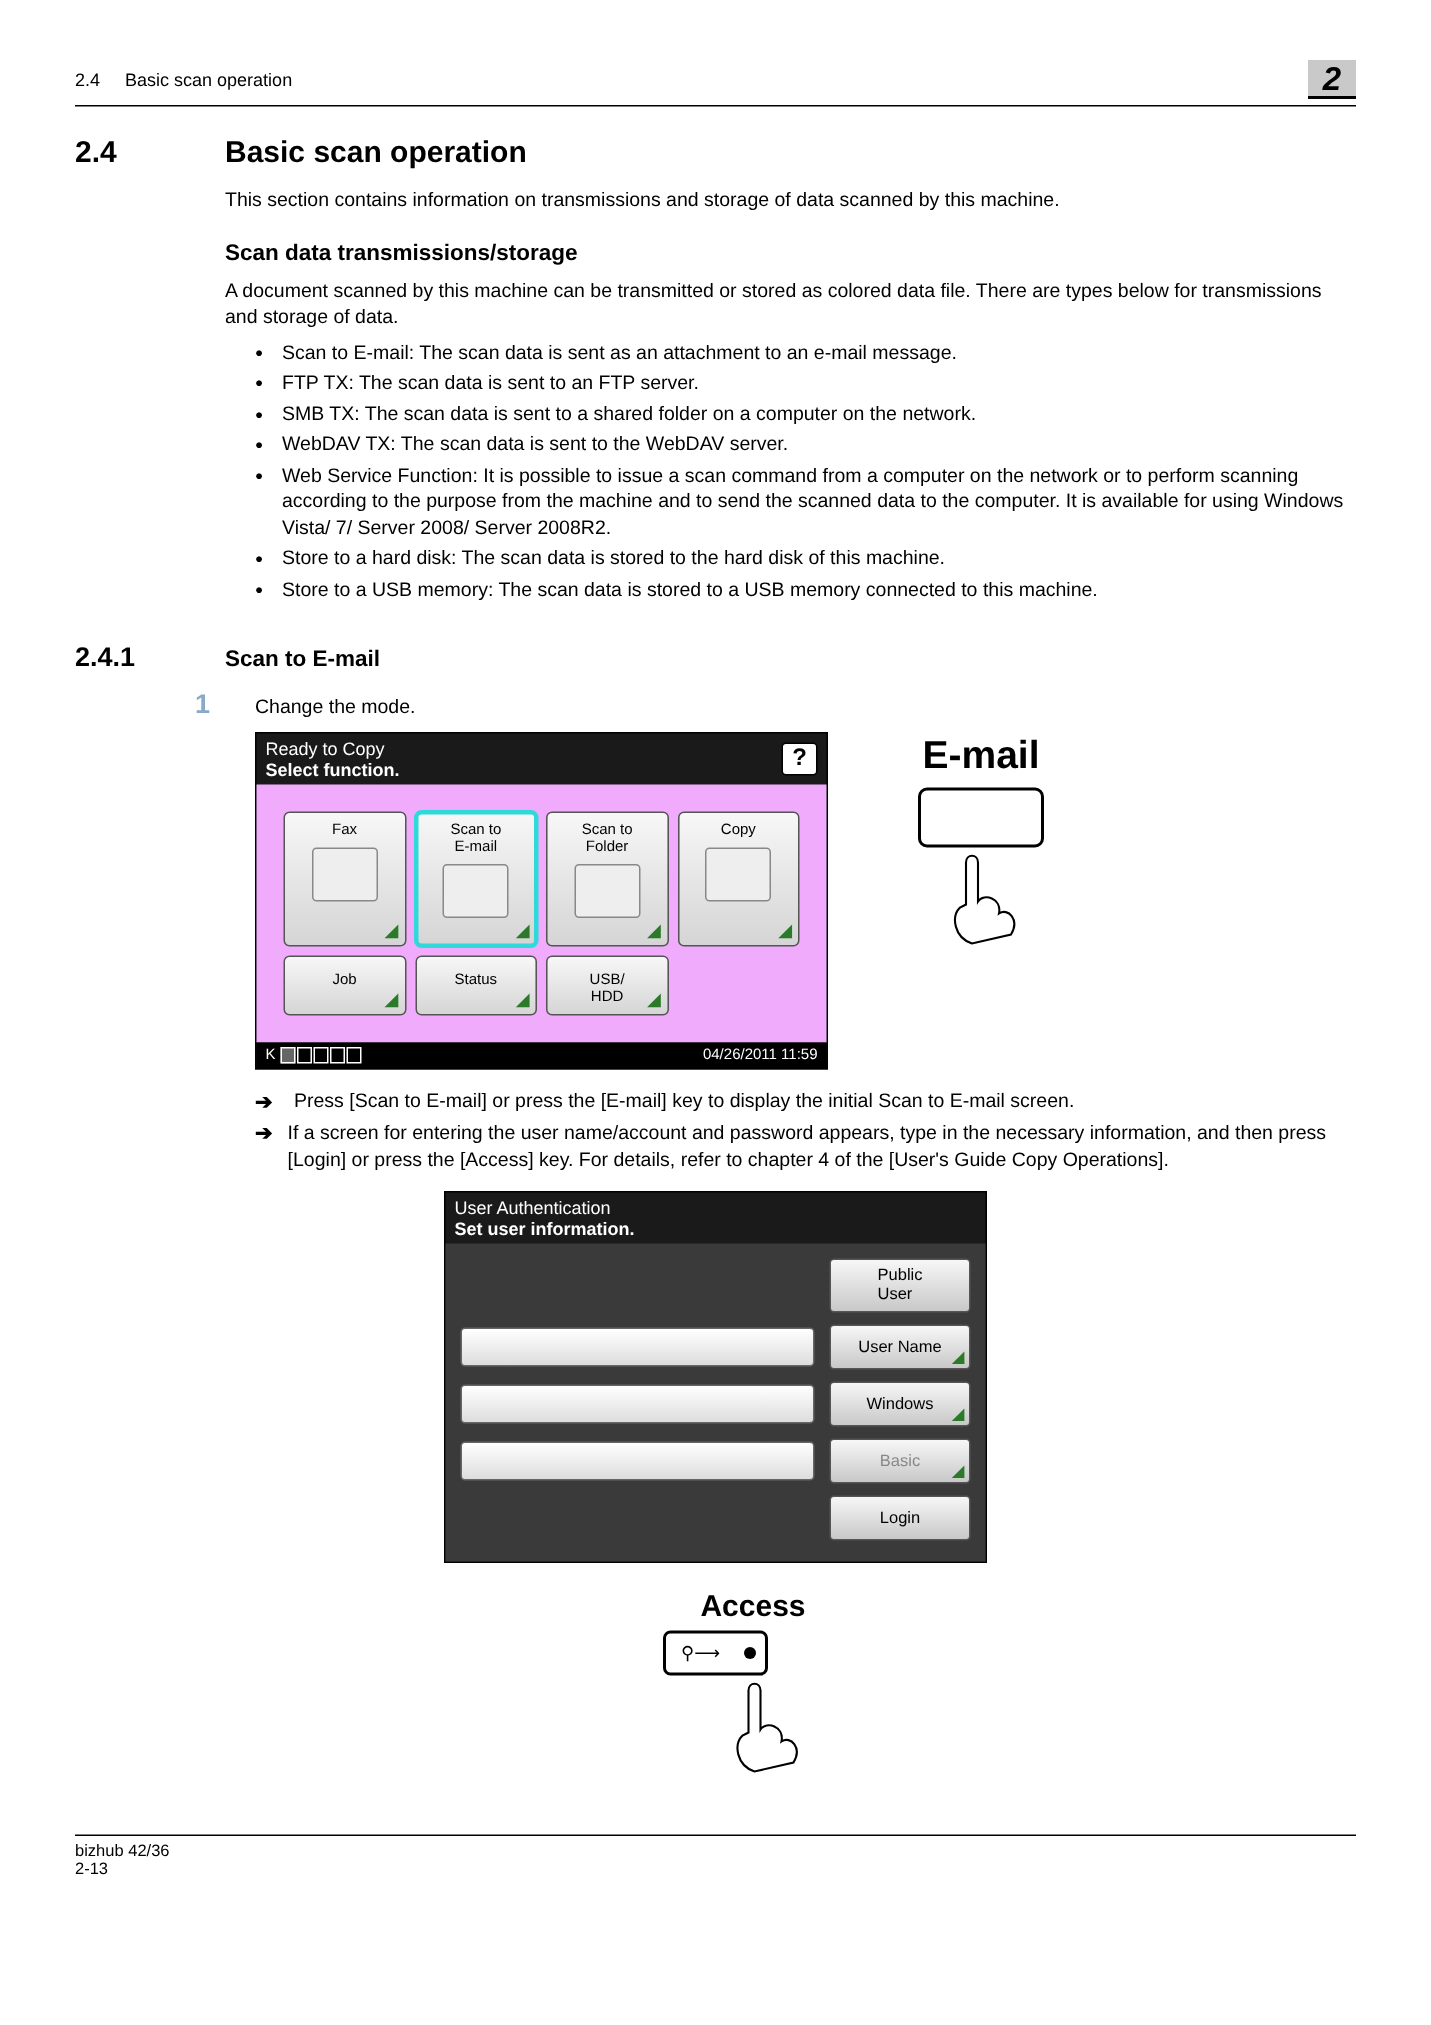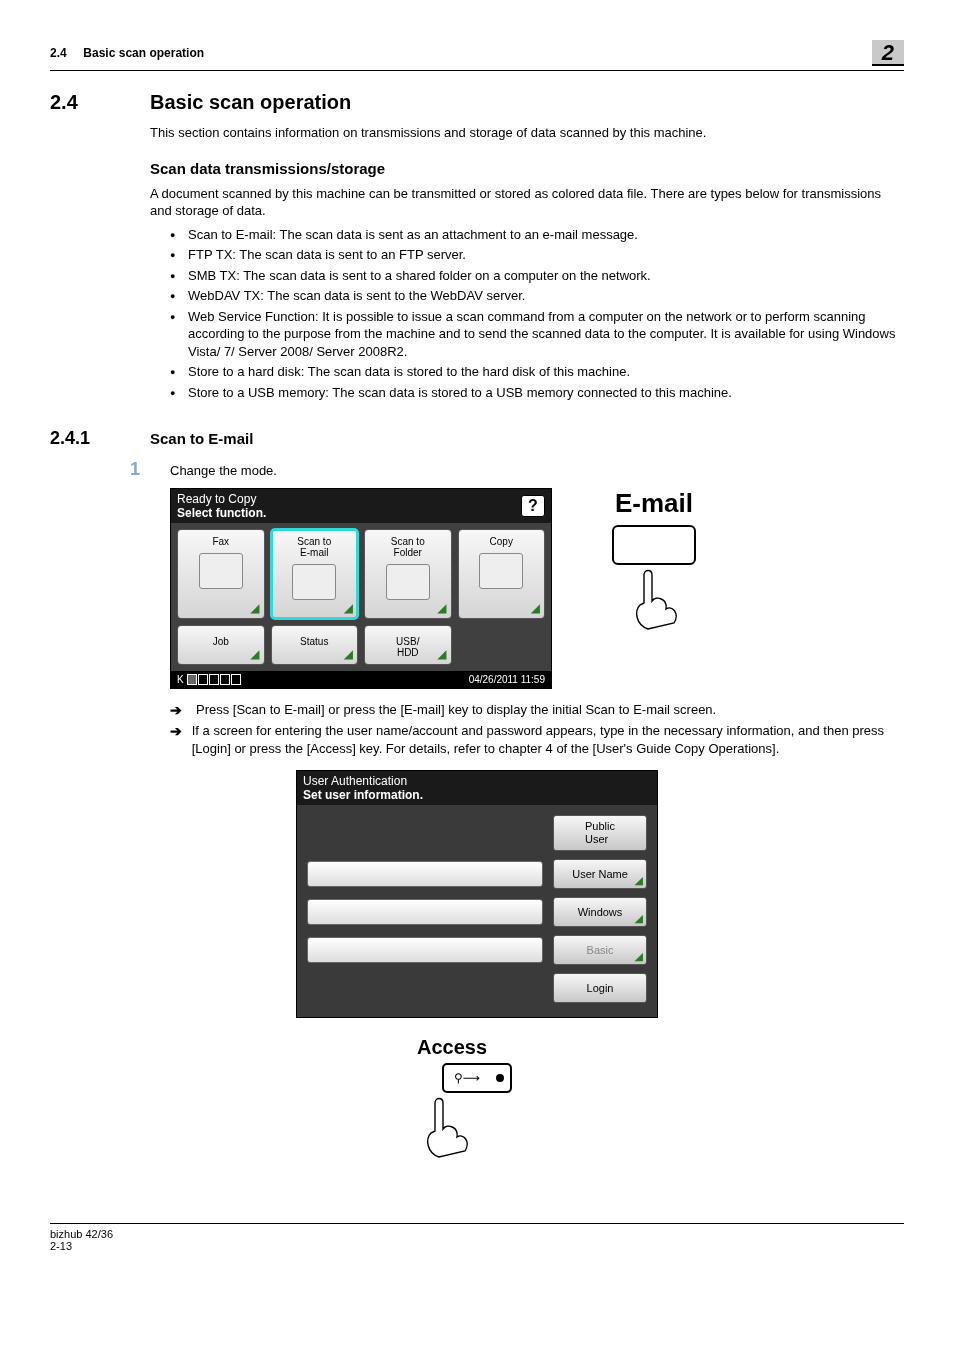--- a/index.html
+++ b/index.html
@@ -19,21 +19,21 @@
   .runhead {
     display: flex;
     justify-content: space-between;
     align-items: center;
     border-bottom: 1px solid #000;
     padding-bottom: 4px;
     margin-bottom: 20px;
   }
   .runhead-left {
     font-size: 12px;
-    font-weight: bold;
+    font-weight: normal;
   }
   .runhead-num-box {
     background: #c9c9c9;
     padding: 2px 10px 0 10px;
     font-size: 22px;
     font-weight: bold;
     font-style: italic;
     color: #000;
     line-height: 1;
     border-bottom: 2px solid #000;
@@ -136,22 +136,22 @@
   }
   .screen1 .titlebar .help {
     background:#fff;color:#000;border:1px solid #000;font-weight:bold;
     width:22px;height:20px;text-align:center;border-radius:3px;
     display:flex;align-items:center;justify-content:center;font-size:16px;
   }
   .screen1 .grid {
     display: grid;
     grid-template-columns: repeat(4, 1fr);
     gap: 6px;
-    padding: 6px;
-    background: #404040;
+    padding: 18px;
+    background: #f0abfc;
   }
   .tile {
     background: linear-gradient(#f7f7f7,#d5d5d5);
     border: 1px solid #555;
     border-radius: 4px;
     height: 90px;
     text-align: center;
     font-size: 10px;
     position: relative;
     padding-top: 6px;
@@ -223,21 +223,21 @@
     flex:1;height:24px;background:linear-gradient(#fff,#ddd);
     border:1px solid #666;border-radius:3px;
   }
   .screen2 .btn {
     width:92px;height:28px;background:linear-gradient(#f7f7f7,#c8c8c8);
     border:1px solid #555;border-radius:3px;font-size:11px;
     display:flex;align-items:center;justify-content:center;position:relative;
   }
   .screen2 .btn .corner{position:absolute;right:3px;bottom:1px;color:#2a7a2a;font-size:11px;}
   .screen2 .btn.dis{color:#888;}
-  .keycap2 { text-align:left; margin: 0 auto 0 auto; width:120px;}
+  .keycap2 { text-align:right; margin: 0 auto 0 auto; width:120px;}
   .keycap2 .kc-label{font-size:20px;font-weight:bold;}
   .keycap2 .kc-box{width:66px;height:26px;border:2px solid #000;border-radius:5px;margin:4px auto 0 auto;position:relative;}
   .keycap2 .kc-box .dot{position:absolute;right:6px;top:50%;width:8px;height:8px;background:#000;border-radius:50%;transform:translateY(-50%);}
   .keycap2 .kc-box .key{position:absolute;left:10px;top:50%;transform:translateY(-50%);font-size:12px;}
   .footer {
     position:absolute;bottom:28px;left:50px;right:50px;
     border-top:1px solid #000;padding-top:4px;
     display:flex;justify-content:space-between;font-size:11px;flex-direction:column;
   }
   .hand-svg path{fill:none;stroke:#000;stroke-width:1.4;}

